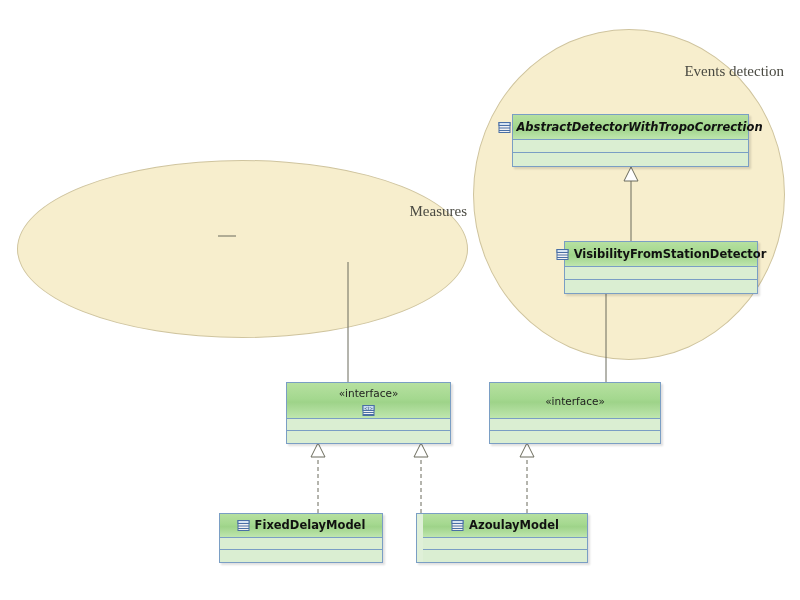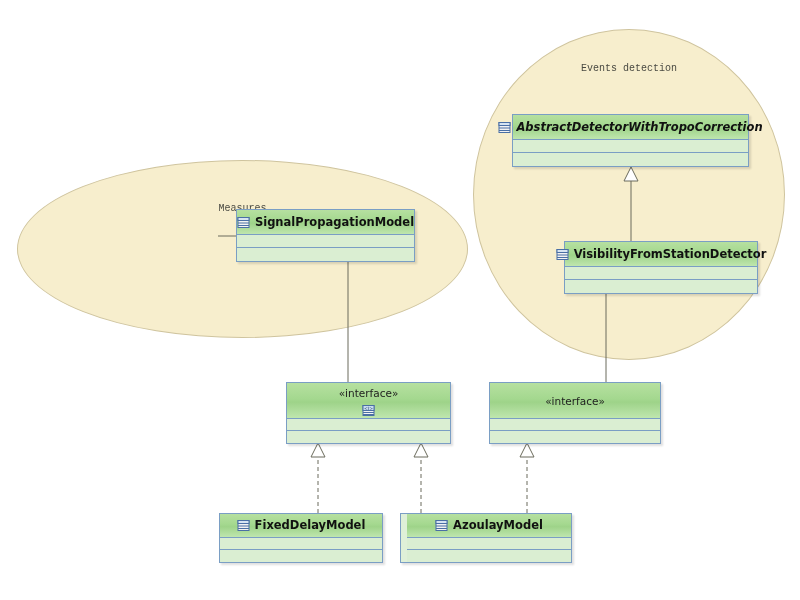--- a/index.html
+++ b/index.html
@@ -19,24 +19,24 @@
   .pkg {
     position: absolute;
     border-radius: 50%;
     background: #f7eecd;
     border: 1px solid #cfc49e;
     box-sizing: border-box;
   }
   .pkg-label {
     position: absolute;
     width: 100%;
-    text-align: center;
-    font-size: 10px;
+    text-align: right;
+    font-size: 15px;
     color: #4a4a42;
-    font-family: Liberation Mono, monospace;
+    font-family: Liberation Serif, serif;
     white-space: nowrap;
   }
   
   #edges {
     position: absolute;
     left: 0; top: 0;
     width: 800px;
     height: 600px;
     pointer-events: none;
   }
@@ -131,37 +131,20 @@
     <polygon points="318,443 311,457 325,457" fill="#ffffff" stroke="#6b6b5c" stroke-width="1"></polygon>
 
     <line x1="421" y1="513" x2="421" y2="456" stroke="#6b6b5c" stroke-width="1" stroke-dasharray="4,3"></line>
     <polygon points="421,443 414,457 428,457" fill="#ffffff" stroke="#6b6b5c" stroke-width="1"></polygon>
 
     <line x1="527" y1="513" x2="527" y2="456" stroke="#6b6b5c" stroke-width="1" stroke-dasharray="4,3"></line>
     <polygon points="527,443 520,457 534,457" fill="#ffffff" stroke="#6b6b5c" stroke-width="1"></polygon>
   </svg>
 
 
-  <div class="node" style="left:236px; top:209px; width:179px; height:53px;">
-    <div class="hdr" style="height:25px;">
-      <div class="titlerow">
-        <span class="ico">
-          <svg width="13" height="13" viewBox="0 0 13 13">
-            <rect x="1" y="1.5" width="11" height="10" fill="#f2f2f2" stroke="#4a6fa5" stroke-width="1"></rect>
-            <rect x="1" y="1.5" width="11" height="3" fill="#d6e4f2" stroke="#4a6fa5" stroke-width="1"></rect>
-            <line x1="1" y1="7" x2="12" y2="7" stroke="#4a6fa5" stroke-width="1"></line>
-            <line x1="1" y1="9.5" x2="12" y2="9.5" stroke="#4a6fa5" stroke-width="1"></line>
-          </svg>
-        </span>
-        <span class="ttl">SignalPropagationModel</span>
-      </div>
-    </div>
-    <div class="comp" style="height:13px;"></div>
-    <div class="comp" style="height:13px;"></div>
-  </div>
 
   <div class="node" style="left:512px; top:114px; width:237px; height:53px;">
     <div class="hdr" style="height:25px;">
       <div class="titlerow">
         <span class="ico">
           <svg width="13" height="13" viewBox="0 0 13 13">
             <rect x="1" y="1.5" width="11" height="10" fill="#f2f2f2" stroke="#4a6fa5" stroke-width="1"></rect>
             <rect x="1" y="1.5" width="11" height="3" fill="#d6e4f2" stroke="#4a6fa5" stroke-width="1"></rect>
             <line x1="1" y1="7" x2="12" y2="7" stroke="#4a6fa5" stroke-width="1"></line>
             <line x1="1" y1="9.5" x2="12" y2="9.5" stroke="#4a6fa5" stroke-width="1"></line>
@@ -230,21 +213,21 @@
             <line x1="1" y1="9.5" x2="12" y2="9.5" stroke="#4a6fa5" stroke-width="1"></line>
           </svg>
         </span>
         <span class="ttl">FixedDelayModel</span>
       </div>
     </div>
     <div class="comp" style="height:12px;"></div>
     <div class="comp" style="height:12px;"></div>
   </div>
 
-  <div class="node" style="left:400px; top:513px; width:172px; height:50px;padding-left:6px;">
+  <div class="node" style="left:416px; top:513px; width:172px; height:50px;padding-left:6px;">
     <div class="hdr" style="height:24px;">
       <div class="titlerow">
         <span class="ico">
           <svg width="13" height="13" viewBox="0 0 13 13">
             <rect x="1" y="1.5" width="11" height="10" fill="#f2f2f2" stroke="#4a6fa5" stroke-width="1"></rect>
             <rect x="1" y="1.5" width="11" height="3" fill="#d6e4f2" stroke="#4a6fa5" stroke-width="1"></rect>
             <line x1="1" y1="7" x2="12" y2="7" stroke="#4a6fa5" stroke-width="1"></line>
             <line x1="1" y1="9.5" x2="12" y2="9.5" stroke="#4a6fa5" stroke-width="1"></line>
           </svg>
         </span>

